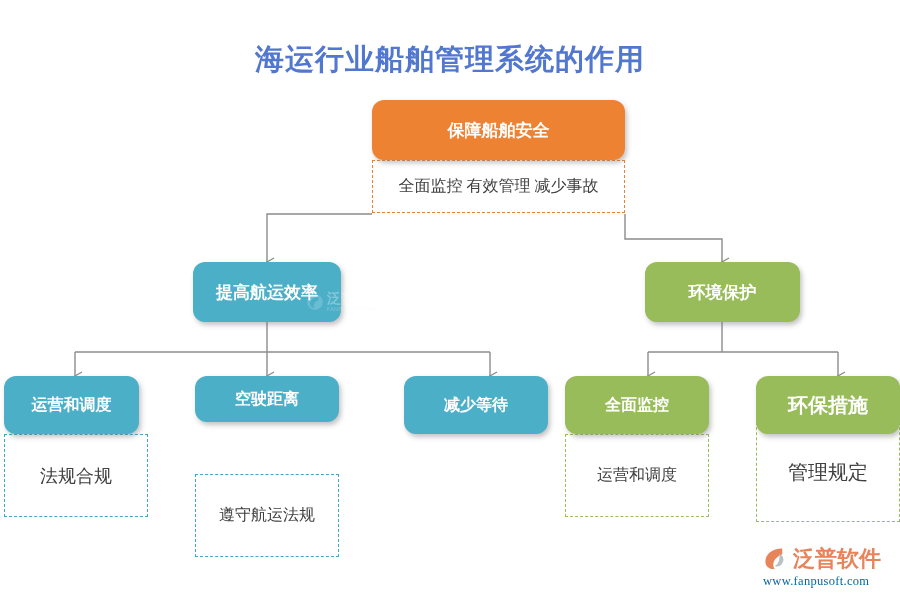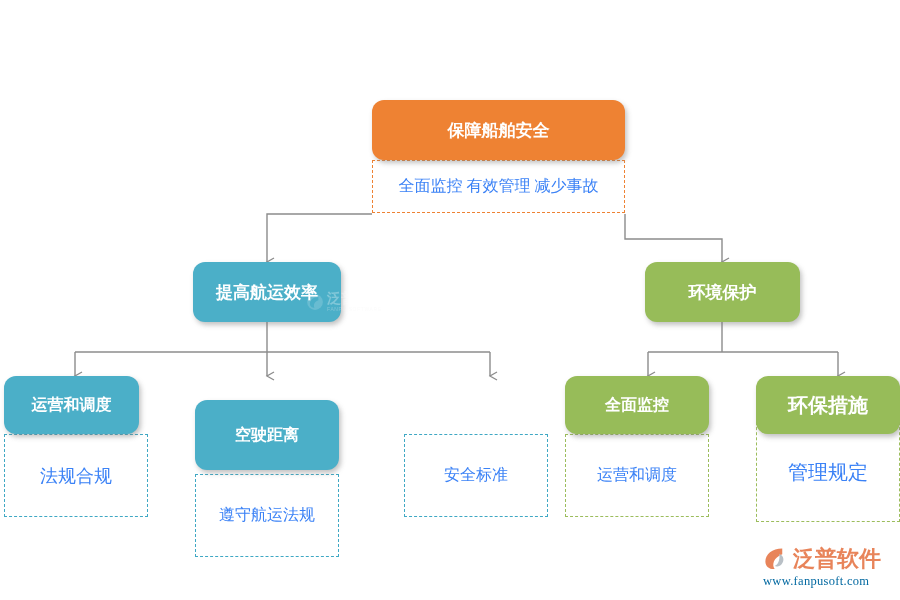--- a/index.html
+++ b/index.html
@@ -35,21 +35,21 @@
   .hdr.orange { background: #ee8233; }
   .hdr.teal   { background: #4bafc8; }
   .hdr.green  { background: #97bc59; }
 
   
   .desc {
     position: absolute;
     background: #ffffff;
     border: 1px dashed #999;
     display: flex; align-items: center; justify-content: center;
-    color: #3b82f6;
+    color: #404040;
     text-align: center;
     font-family: "Liberation Serif", "DejaVu Serif", serif;
     z-index: 2;
   }
   .desc.d-orange { border-color: #ee8233; }
   .desc.d-teal   { border-color: #3fa8c4; }
   .desc.d-green  { border-color: #9cbd5c; }
 
   
   #wires { position: absolute; left: 0; top: 0; width: 900px; height: 600px; z-index: 1; }
@@ -84,20 +84,21 @@
   .wm-text { display:flex; flex-direction:column; line-height:1; }
   .wm-cn { font-size: 14px; font-weight: bold; color: #ffffff;
            font-family:"Liberation Serif","DejaVu Serif",serif; }
   .wm-en { font-size: 5px; color: #f2f2f2; letter-spacing: .6px; margin-top:1px; }
 </style>
 </head>
 <body>
 
 <div id="stage">
 
+  <div class="title">海运行业船舶管理系统的作用</div>
 
   <svg id="wires" viewBox="0 0 900 600" xmlns="http://www.w3.org/2000/svg">
     <defs>
       <marker id="arw" markerWidth="10" markerHeight="10" refX="5" refY="8" orient="auto" markerUnits="userSpaceOnUse">
         <path d="M1,1 L5,8 L9,1" fill="none" stroke="#8c8c8c" stroke-width="1.3"></path>
       </marker>
     </defs>
     <g fill="none" stroke="#8c8c8c" stroke-width="1.4">
 
       <path d="M372,214 L267,214 L267,262" marker-end="url(#arw)"></path>
@@ -131,24 +132,24 @@
     </svg>
     <span class="wm-text">
       <span class="wm-cn">泛普软件</span>
       <span class="wm-en">FANPU SOFTWARE</span>
     </span>
   </div>
 
   <div class="hdr teal" style="left:4px; top:376px; width:135px; height:58px; font-size:16px;">运营和调度</div>
   <div class="desc d-teal" style="left:4px; top:434px; width:144px; height:83px; font-size:18px;">法规合规</div>
 
-  <div class="hdr teal" style="left:195px; top:376px; width:144px; height:70px; font-size:16px;margin-top:24px;">空驶距离</div>
+  <div class="hdr teal" style="left:195px; top:376px; width:144px; height:46px; font-size:16px;">空驶距离</div>
   <div class="desc d-teal" style="left:195px; top:434px; width:144px; height:83px; font-size:16px;margin-top:40px;">遵守航运法规</div>
 
-  <div class="desc d-teal" style="left:404px; top:434px; width:144px; height:83px; font-size:16px;">安全标准</div>
+  <div class="hdr teal" style="left:404px; top:376px; width:144px; height:58px; font-size:16px;">减少等待</div>
 
   <div class="hdr green" style="left:565px; top:376px; width:144px; height:58px; font-size:16px;">全面监控</div>
   <div class="desc d-green" style="left:565px; top:434px; width:144px; height:83px; font-size:16px;">运营和调度</div>
 
   <div class="hdr green" style="left:756px; top:376px; width:144px; height:58px; font-size:20px;">环保措施</div>
   <div class="desc d-green" style="left:756px; top:422px; width:144px; height:100px; font-size:20px;">管理规定</div>
 
   <div class="logo">
     <div class="logo-row">
       <svg class="logo-mark" viewBox="0 0 32 32">

